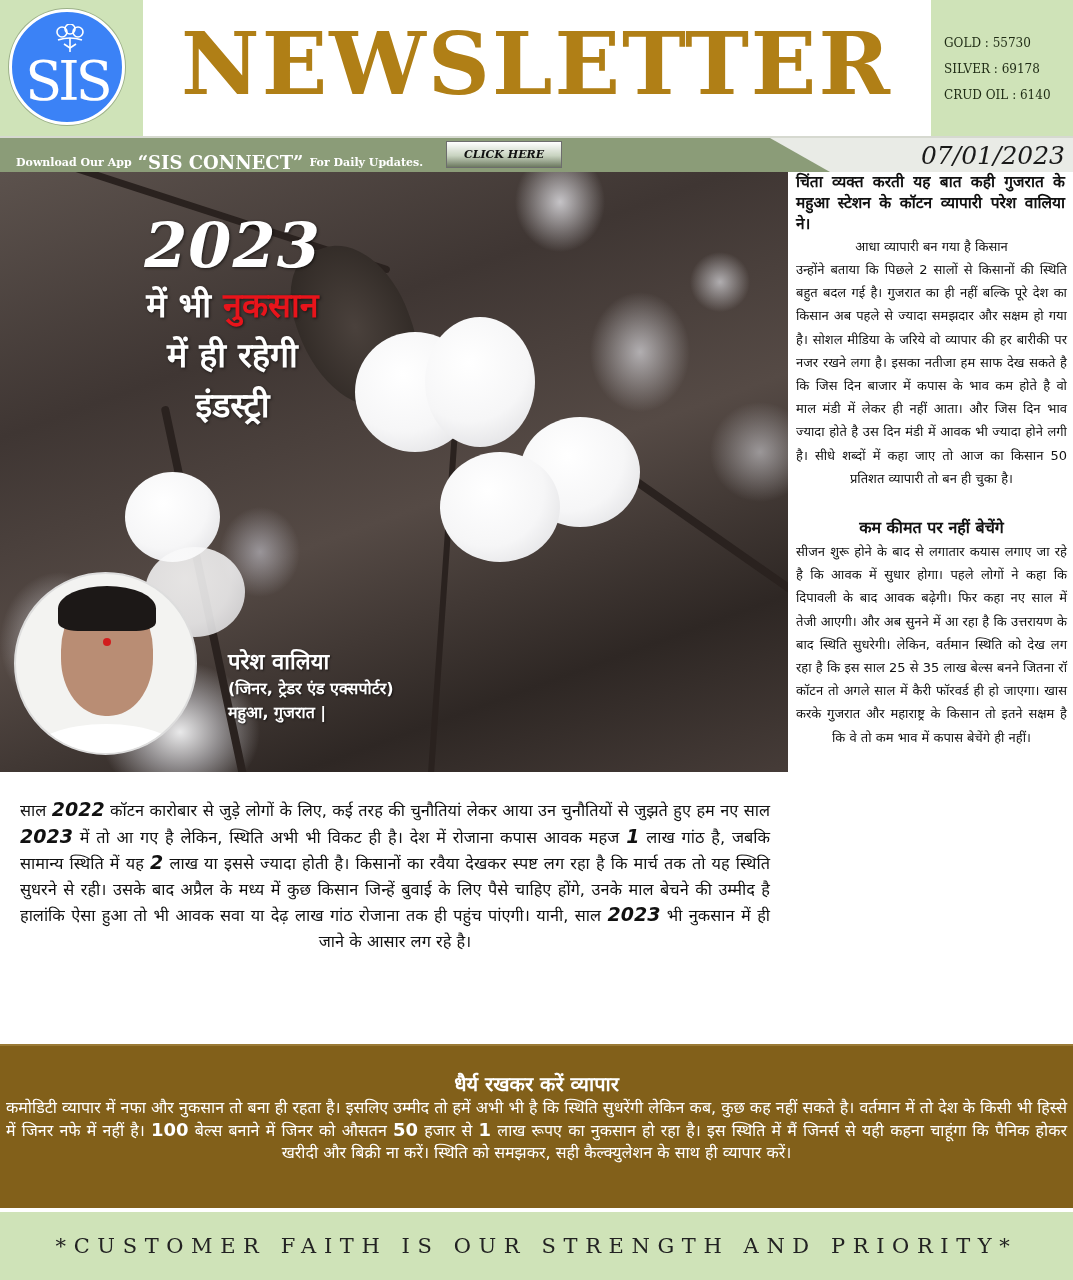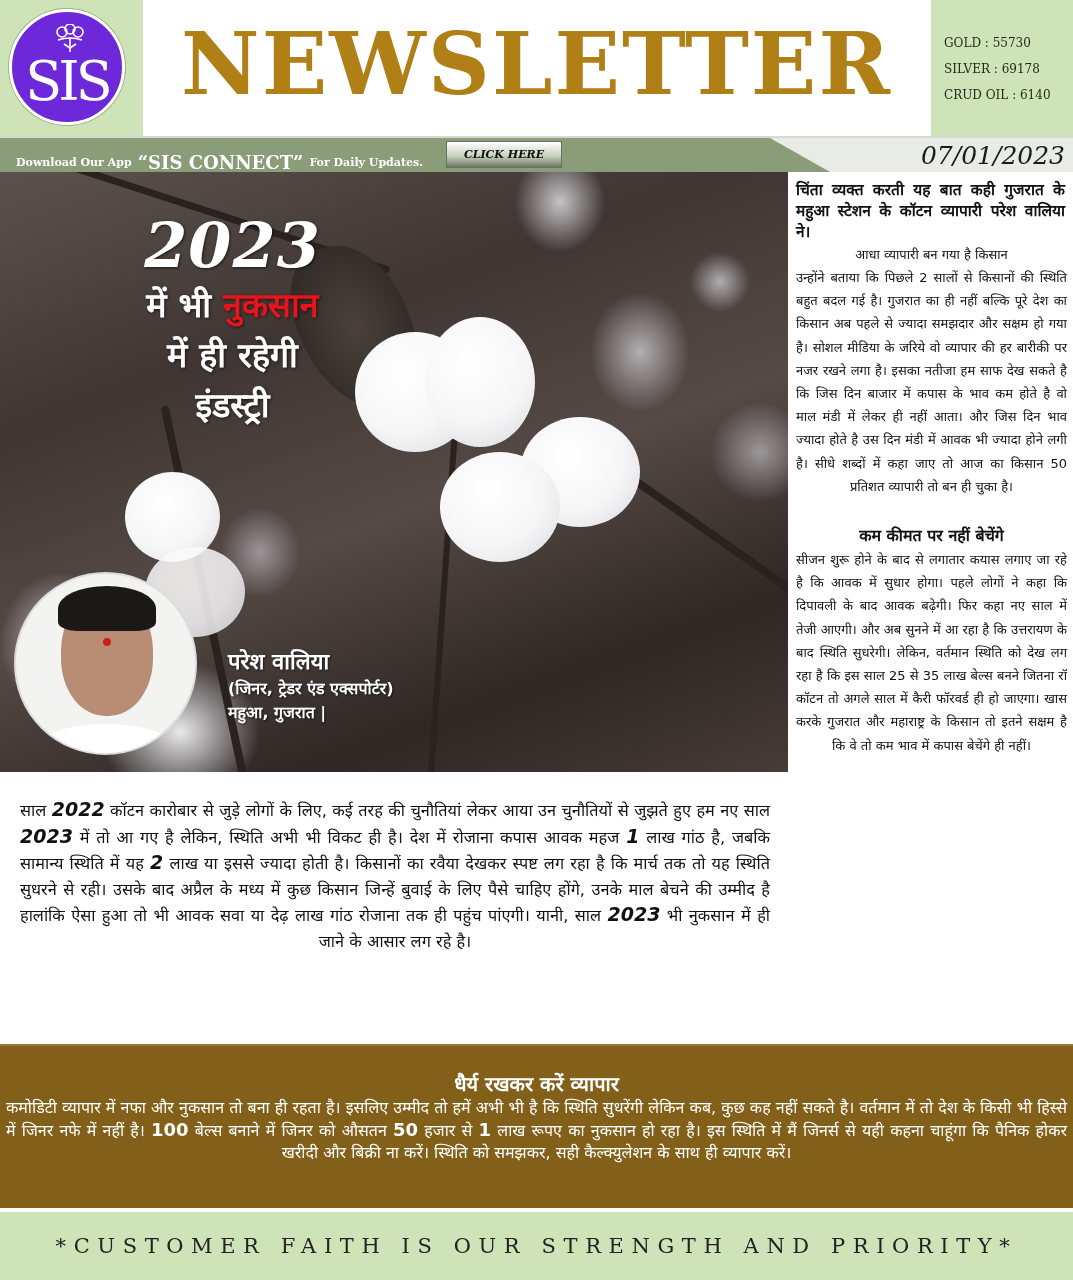--- a/index.html
+++ b/index.html
@@ -3,21 +3,21 @@
 <meta charset="utf-8">
 <style>
   * { box-sizing: border-box; margin: 0; padding: 0; }
   html, body { width: 1073px; height: 1280px; background: #ffffff; overflow: hidden; }
   body { position: relative; font-family: "DejaVu Sans", sans-serif; color: #111; }
 
   
   .header { position: absolute; left: 0; top: 0; width: 1073px; height: 136px; background: #fff; }
   .logo-box { position: absolute; left: 0; top: 0; width: 143px; height: 136px; background: #cfe3b8; }
   .logo-circle { position: absolute; left: 9px; top: 9px; width: 116px; height: 116px; border-radius: 50%;
-    background: #6d28d9; border: 3px solid #fff; box-shadow: 0 0 0 1px #9bb088; }
+    background: #3b82f6; border: 3px solid #fff; box-shadow: 0 0 0 1px #9bb088; }
   .logo-cotton { position: absolute; left: 40px; top: 12px; width: 36px; height: 30px; }
   .logo-text { position: absolute; left: 0; top: 40px; width: 100%; text-align: center;
     font-family: "DejaVu Serif", serif; font-size: 54px; color: #fff; letter-spacing: -4px; line-height: 60px; }
   .title { position: absolute; left: 143px; top: 14px; width: 787px; text-align: center;
     font-family: "DejaVu Serif", serif; font-weight: bold; font-size: 86px; color: #b07f16; letter-spacing: 2px; line-height: 100px; }
   .rates-box { position: absolute; left: 931px; top: 0; width: 142px; height: 136px; background: #cfe3b8; padding: 30px 0 0 13px; }
   .rate { font-family: "DejaVu Serif", serif; font-weight: normal; font-size: 12px; color: #1e2a14; line-height: 26px; }
 
   
   .banner { position: absolute; left: 0; top: 136px; width: 1073px; height: 36px; background: #e9ebe6; border-top: 2px solid #d6d9d0; }
@@ -56,21 +56,21 @@
   .avatar .head { position: absolute; left: 45px; top: 22px; width: 92px; height: 120px; border-radius: 45% 45% 48% 48%; background: #b98d74; }
   .avatar .hair { position: absolute; left: 42px; top: 12px; width: 98px; height: 45px; border-radius: 50% 50% 20% 20%; background: #1c1817; }
   .avatar .tilak { position: absolute; left: 87px; top: 64px; width: 8px; height: 8px; border-radius: 50%; background: #d21d1d; }
   .avatar .shirt { position: absolute; left: 15px; top: 150px; width: 150px; height: 60px; border-radius: 50% 50% 0 0; background: #ffffff; }
   .person-info { position: absolute; left: 228px; top: 475px; color: #fff; text-shadow: 1px 1px 2px rgba(0,0,0,0.6); }
   .person-info .name { font-weight: bold; font-size: 22px; line-height: 30px; }
   .person-info .role { font-weight: bold; font-size: 16px; line-height: 24px; }
 
   
   .right-col { position: absolute; left: 790px; top: 172px; width: 283px; height: 870px; }
-  .rc-heading { font-weight: bold; font-size: 15.5px; line-height: 21px; text-align: justify; text-align-last: left; padding: 8px 8px 0 6px; color: #111; }
+  .rc-heading { font-weight: bold; font-size: 15.5px; line-height: 21px; text-align: justify; text-align-last: left; padding: 0 8px 0 6px; color: #111; }
   .rc-subhead { text-align: center; font-size: 13px; line-height: 23px; }
   .rc-para { font-size: 13px; line-height: 23.2px; text-align: justify; text-align-last: center; padding: 0 6px 0 6px; }
   .rc-heading2 { text-align: center; font-weight: bold; font-size: 16px; line-height: 24px; margin-top: 26px; }
 
   
   .main-article { position: absolute; left: 20px; top: 797px; width: 750px; font-size: 16.3px; line-height: 25.5px; text-align: justify; text-align-last: center; color: #111; }
   .main-article b { font-style: italic; font-size: 19px; }
 
   
   .brown { position: absolute; left: 0; top: 1044px; width: 1073px; height: 164px; background: #82601a; border-top: 2px solid #9a7a36; color: #fff; }

